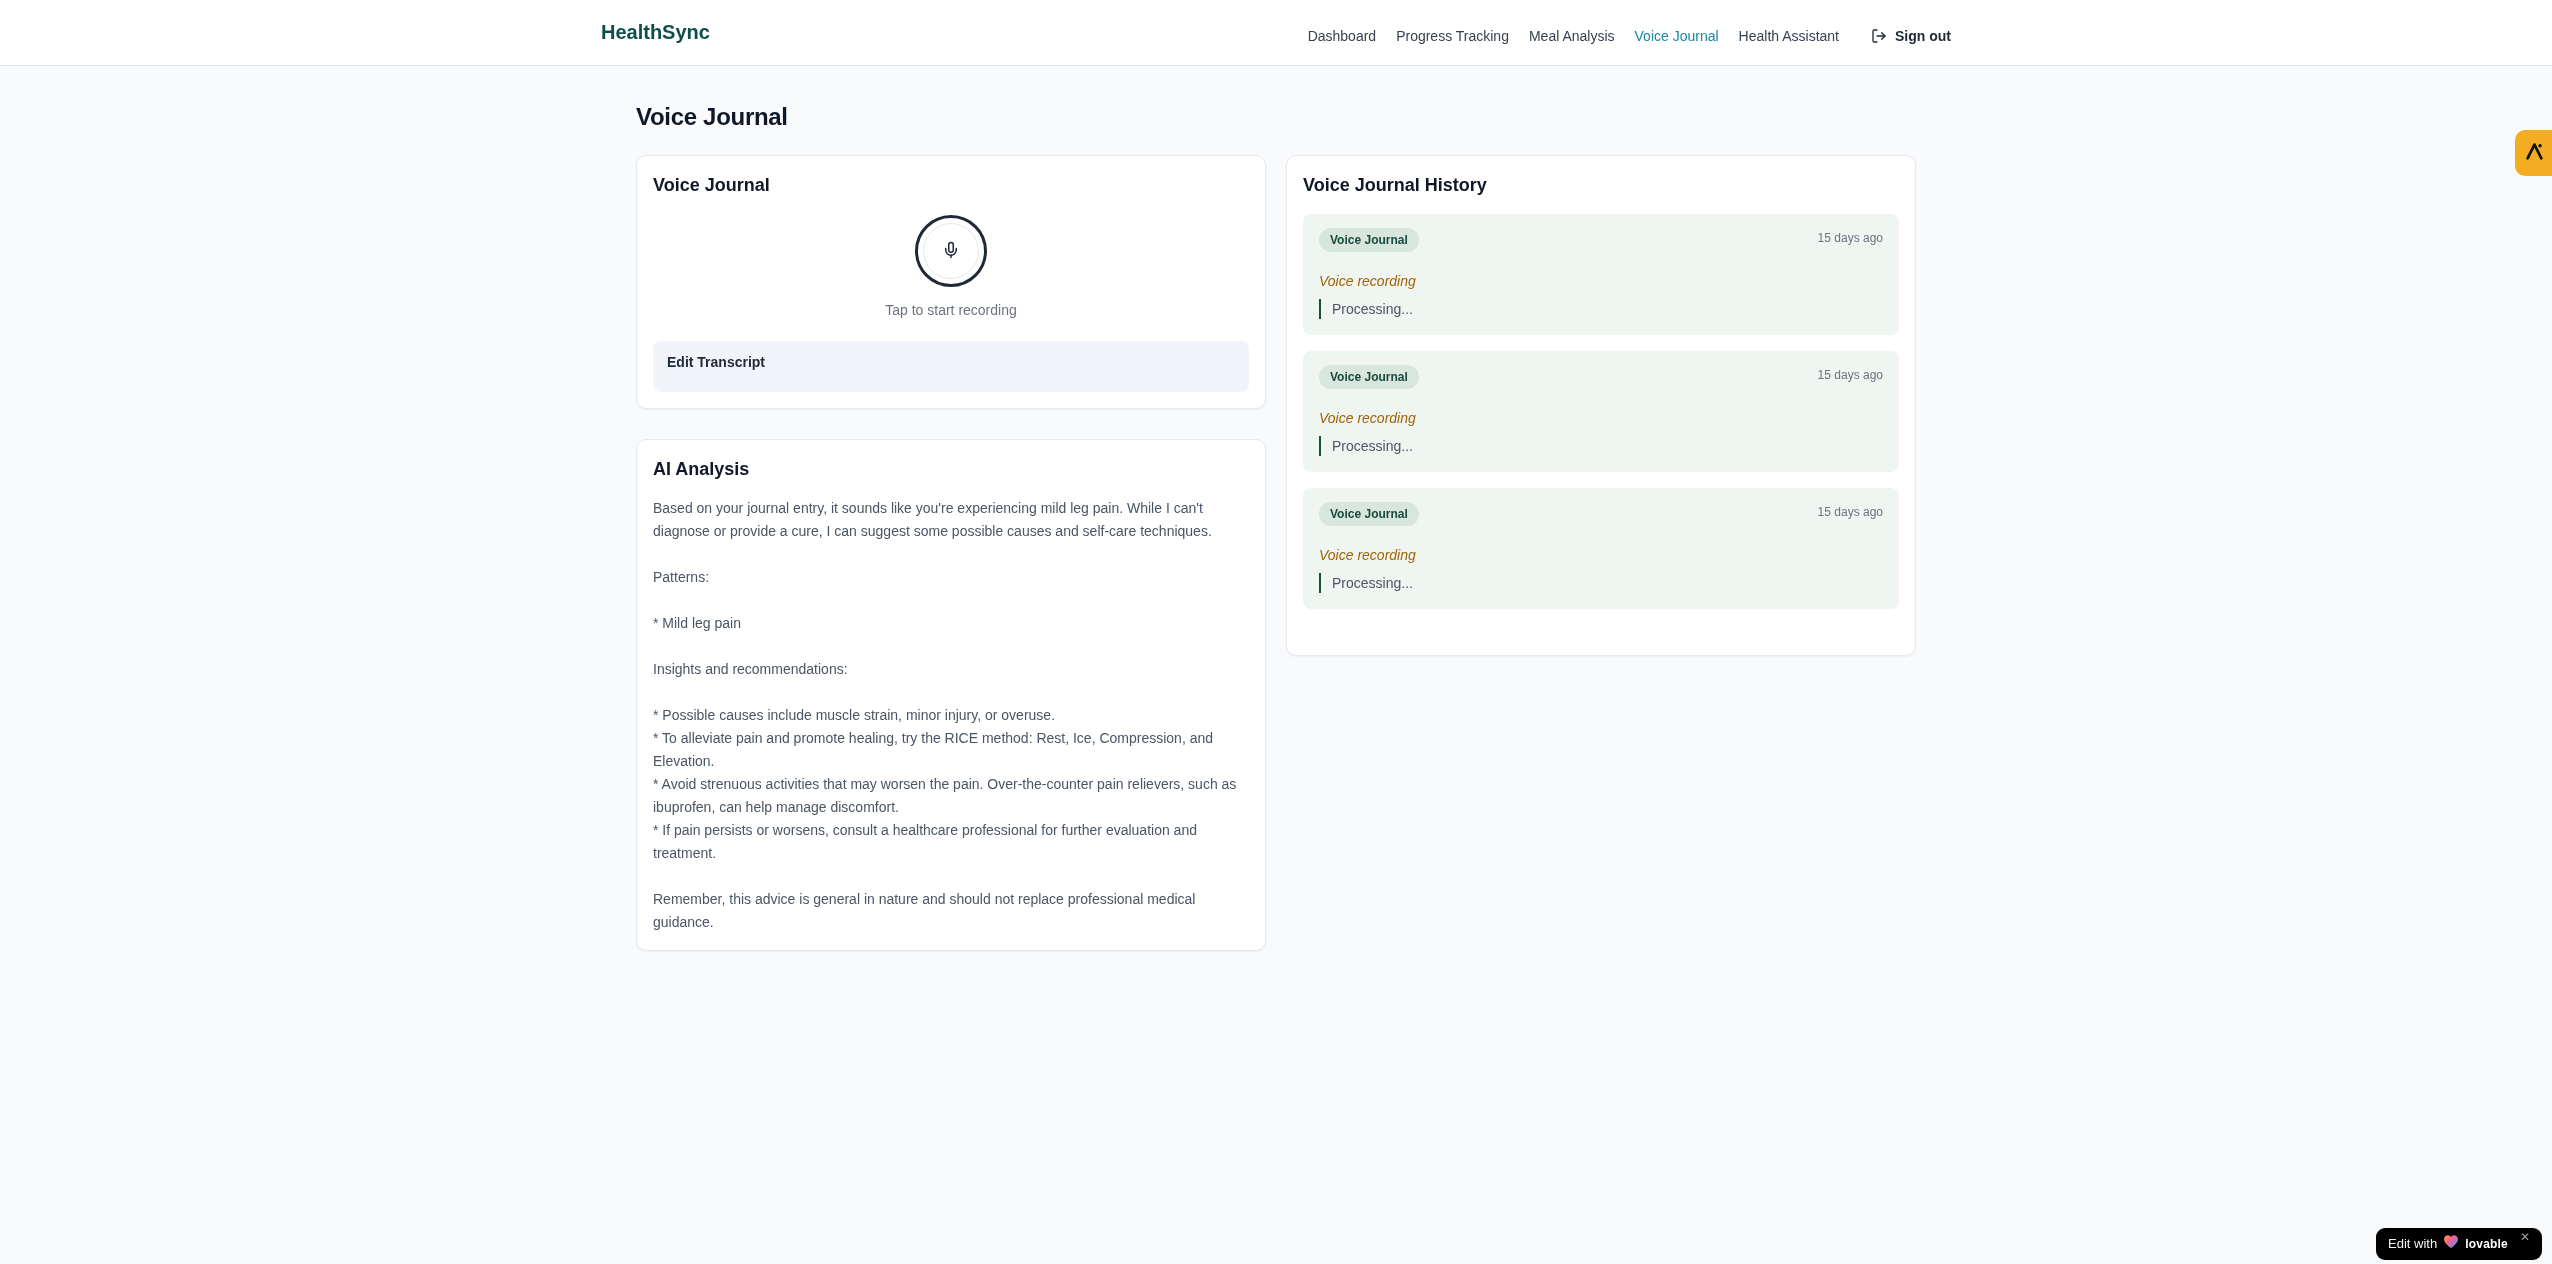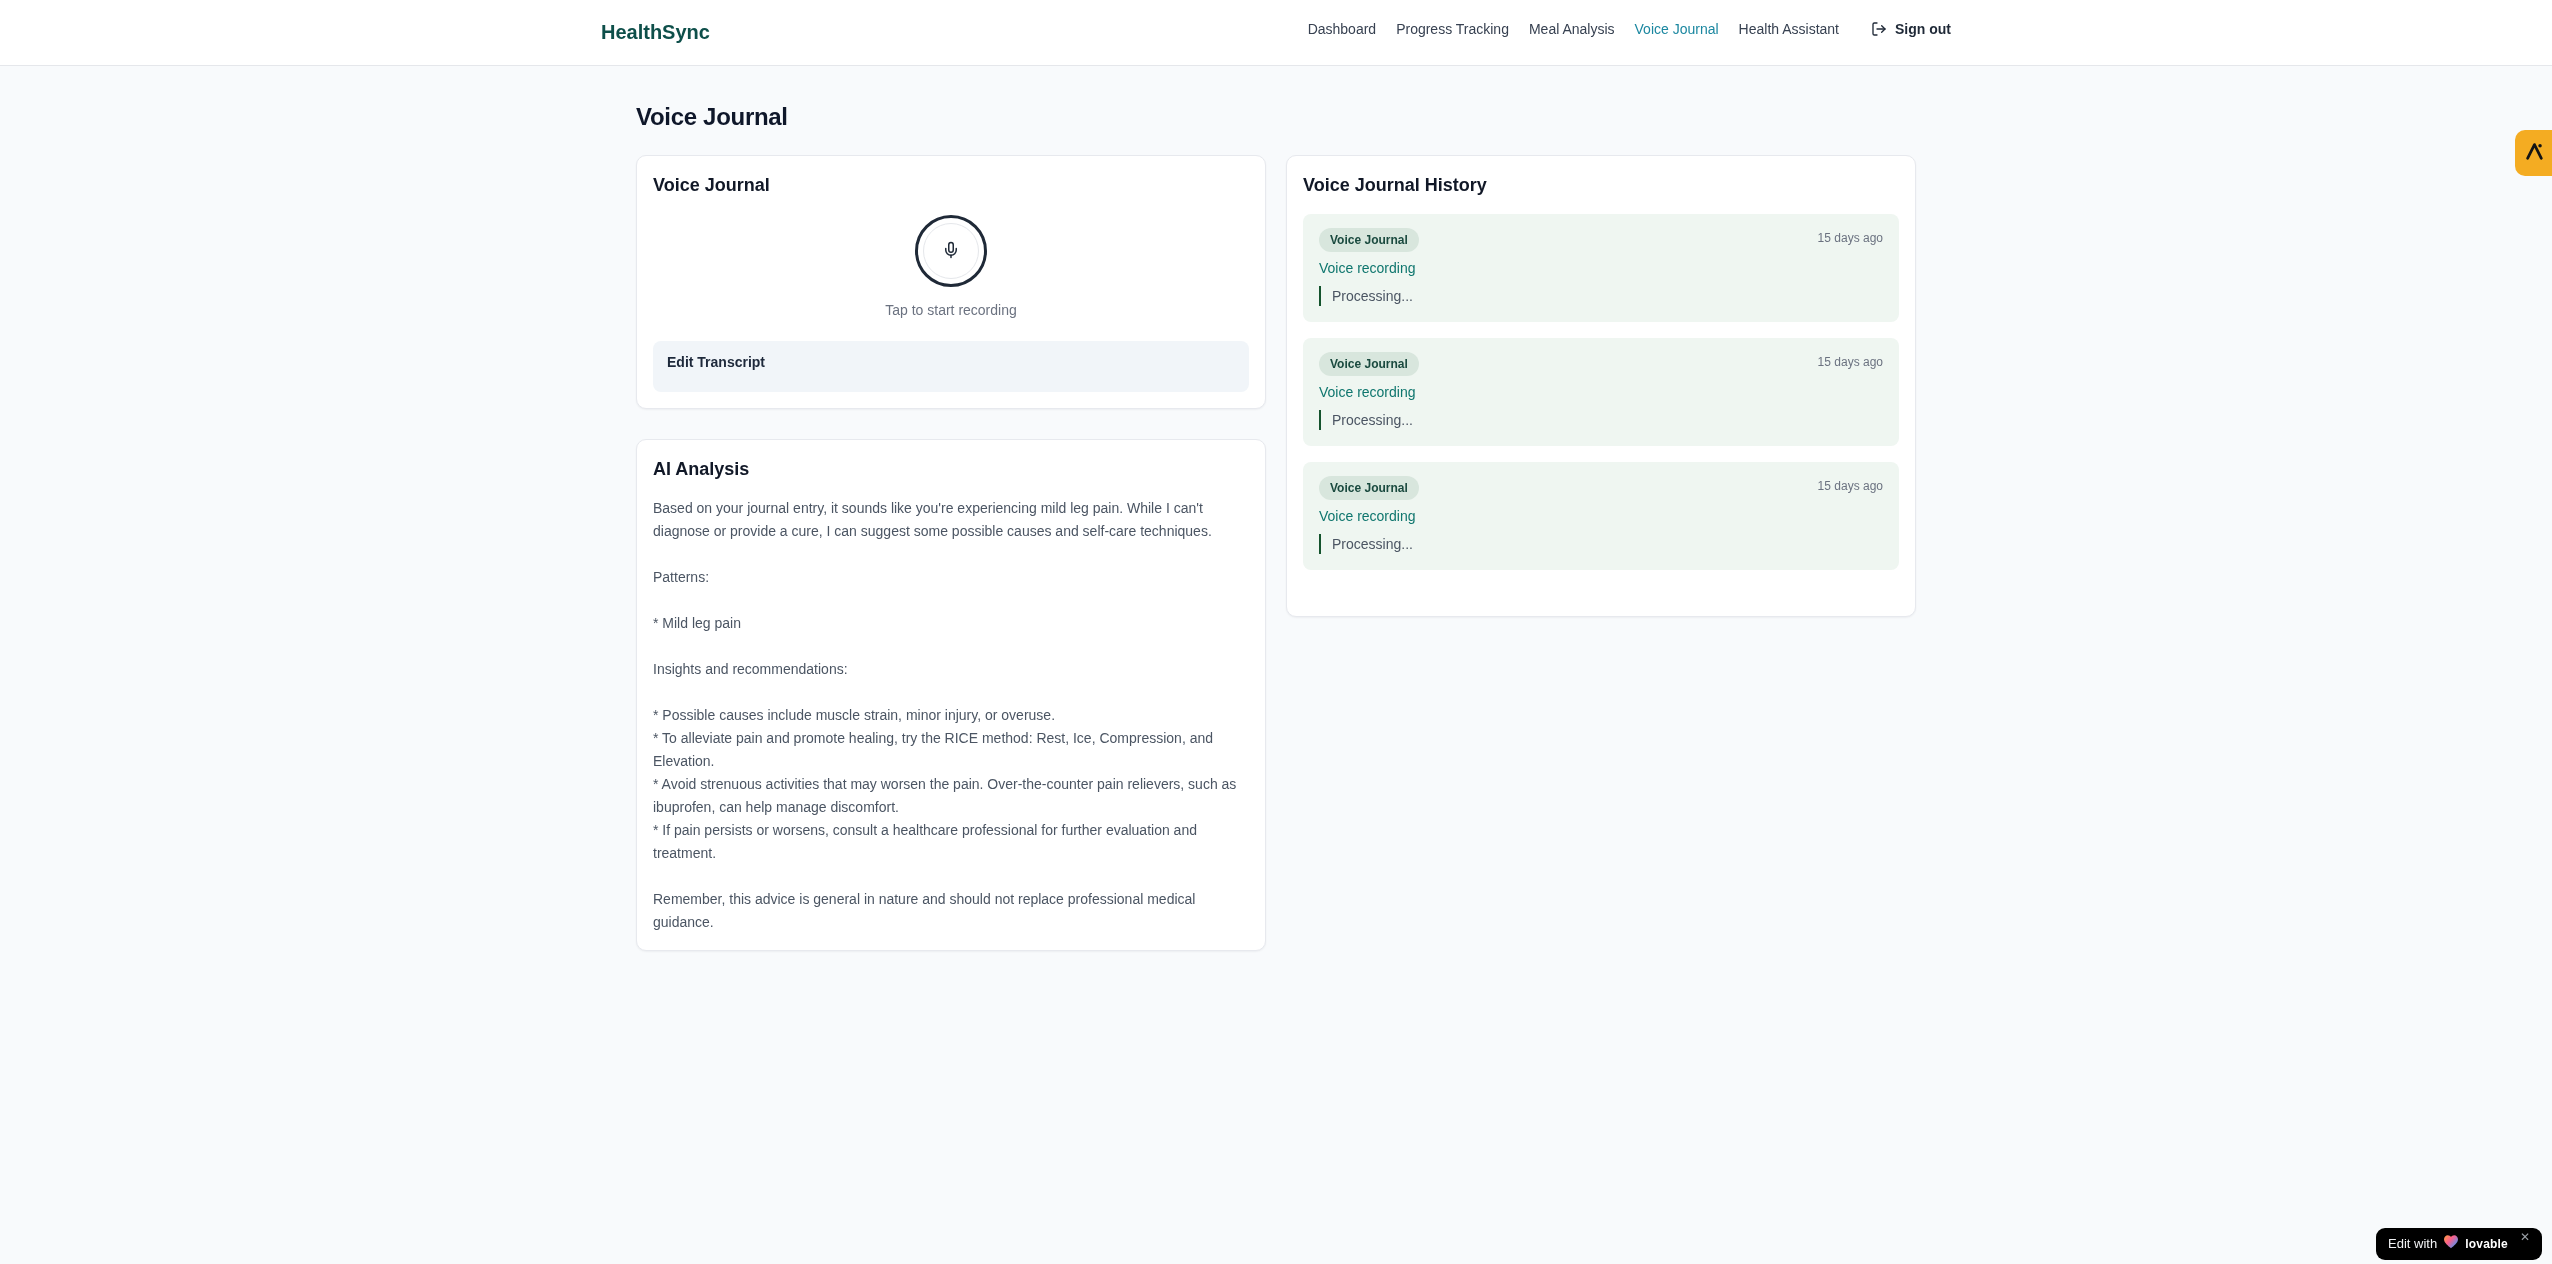--- a/index.html
+++ b/index.html
@@ -15,21 +15,21 @@
     height: 66px;
     background: #ffffff;
     border-bottom: 1px solid #e5e7eb;
     display: flex;
     align-items: center;
   }
   .header-inner {
     width: 1350px;
     margin: 0 auto;
     display: flex;
-    align-items: flex-start;
+    align-items: flex-end;
     justify-content: space-between;
   }
   .logo {
     font-size: 20px;
     font-weight: 700;
     color: #0e4f4a;
     cursor: pointer;
   }
   .nav {
     display: flex;
@@ -179,23 +179,24 @@
     padding: 5px 11px;
     border-radius: 999px;
     display: inline-block;
   }
   .entry-time {
     font-size: 12px;
     color: #6b7280;
     margin-top: 3px;
   }
   .entry-title {
-    margin-top: 8px;
-    font-size: 14px;
-    color: #0f766e;
+    margin-top: 21px;
+    font-size: 14px;
+    color: #a16207;
+    font-style: italic;
   }
   .entry-status {
     margin-top: 10px;
     font-size: 14px;
     color: #4b5563;
     border-left: 2px solid #14532d;
     padding: 2px 0 2px 11px;
   }
 
   

